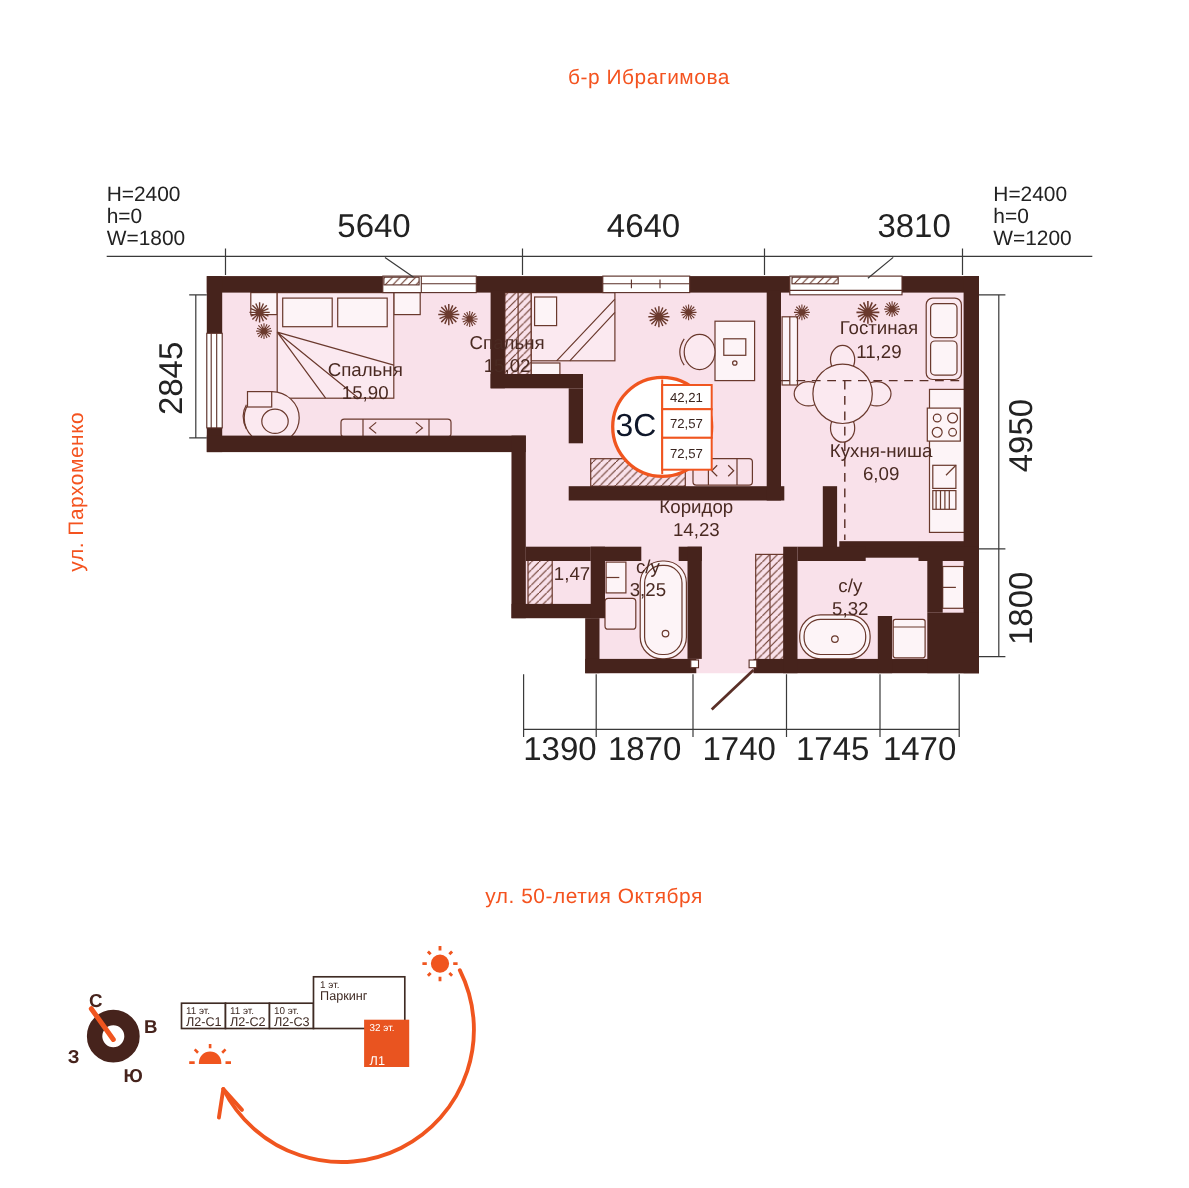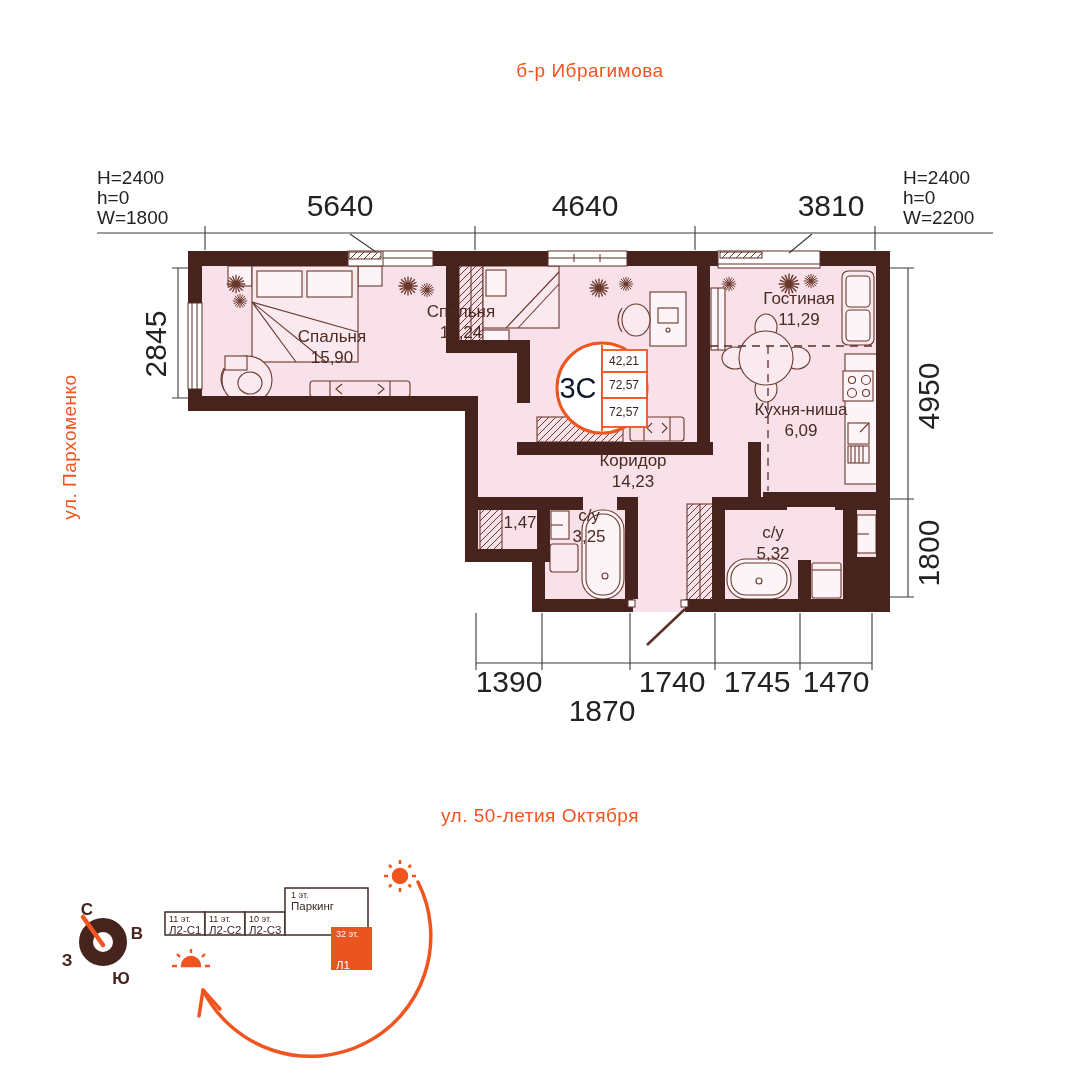--- a/index.html
+++ b/index.html
@@ -243,42 +243,42 @@
 <div class="lbl street" style="left:540px;top:816px;">ул. 50-летия Октября</div>
 
 <div class="spec" style="left:97px;top:168px;">
   <div>H=2400</div>
   <div>h=0</div>
   <div>W=1800</div>
 </div>
 <div class="spec" style="left:903px;top:168px;">
   <div>H=2400</div>
   <div>h=0</div>
-  <div>W=2200</div>
+  <div>W=1200</div>
 </div>
 
 <div class="lbl dim-big" style="left:340px;top:206px;">5640</div>
 <div class="lbl dim-big" style="left:585px;top:206px;text-align:right;">4640</div>
 <div class="lbl dim-big" style="left:783px;top:206px;margin-left:48px;">3810</div>
 <div class="lbl dim-rot" style="left:156px;top:344px;">2845</div>
 <div class="lbl dim-rot" style="left:929px;top:396px;">4950</div>
 <div class="lbl dim-rot" style="left:929px;top:553px;">1800</div>
 <div class="lbl dim-big" style="left:509px;top:682px;">1390</div>
-<div class="lbl dim-big" style="left:586px;top:711px;margin-left:16px;">1870</div>
+<div class="lbl dim-big" style="left:586px;top:682px;">1870</div>
 <div class="lbl dim-big" style="left:672px;top:682px;">1740</div>
 <div class="lbl dim-big" style="left:757px;top:682px;">1745</div>
 <div class="lbl dim-big" style="left:836px;top:682px;">1470</div>
 
 <div class="lbl room" style="left:332px;top:347px;">
   <span>Спальня</span>
   <span>15,90</span>
 </div>
 <div class="lbl room" style="left:461px;top:322px;">
   <span>Спальня</span>
-  <span>17,24</span>
+  <span>15,02</span>
 </div>
 <div class="lbl room" style="left:799px;top:309px;">
   <span>Гостиная</span>
   <span>11,29</span>
 </div>
 <div class="lbl room" style="left:801px;top:420px;">
   <span>Кухня-ниша</span>
   <span>6,09</span>
 </div>
 <div class="lbl room" style="left:633px;top:471px;">

